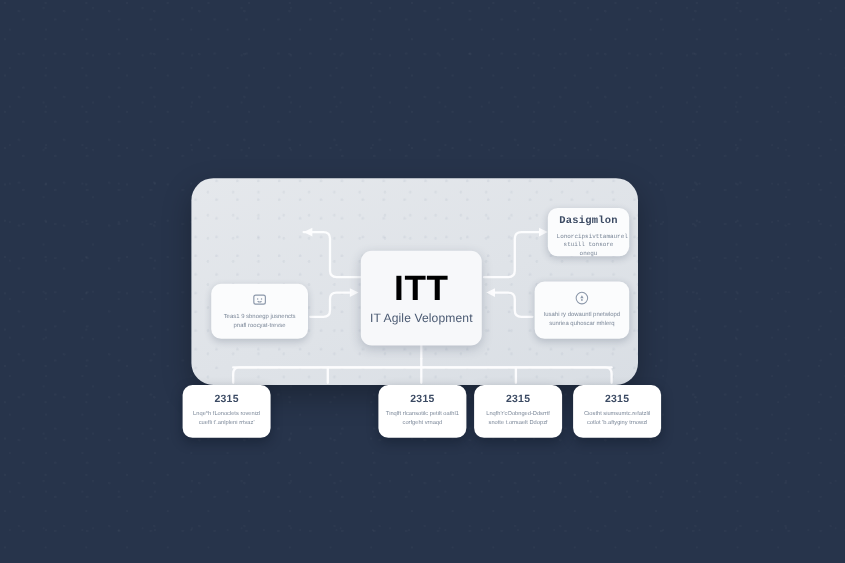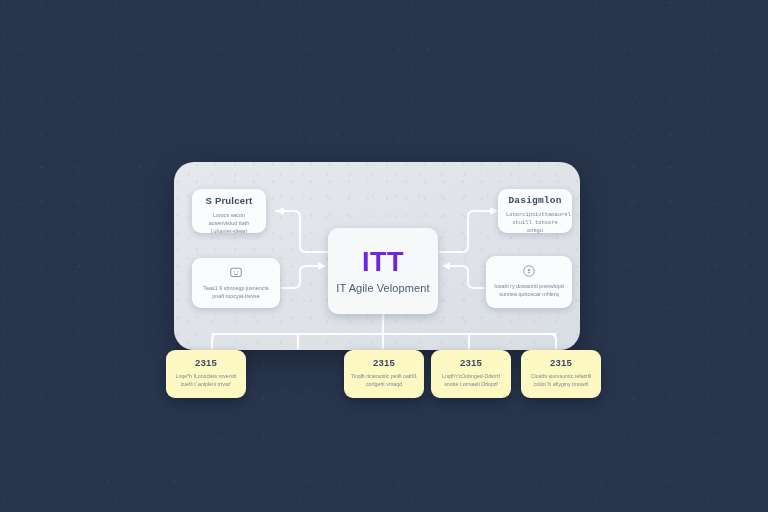--- a/index.html
+++ b/index.html
@@ -113,43 +113,43 @@
     border-radius: 10px;
     background: #f7f8fa;
     box-shadow: 0 3px 10px rgba(40,55,80,.22);
     display: flex;
     flex-direction: column;
     align-items: center;
     justify-content: center;
     overflow: hidden;
   }
   #center-node .hero-title {
-    font-size: 27px;
+    font-size: 32px;
     font-weight: bold;
-    color: #6d28d9;
+    color: #000000;
     letter-spacing: .5px;
     line-height: 1;
     filter: blur(.35px);
   }
   #center-node .hero-sub {
     margin-top: 6px;
     font-size: 11px;
     color: #4b5a72;
     letter-spacing: .1px;
     filter: blur(.45px);
     white-space: nowrap;
   }
 
   
   .bottom-card {
     position: absolute;
     top: 350px;
     width: 80px;
     height: 48px;
-    background: #fef9c3;
+    background: #ffffff;
     border-radius: 9px;
     box-shadow: 0 4px 10px rgba(10,18,32,.35);
     box-sizing: border-box;
     padding: 8px 6px;
     text-align: center;
     overflow: hidden;
   }
   .bottom-card .card-title { font-size: 9.5px; }
   .bottom-card .card-desc  { font-size: 5.2px; margin-top: 4px; }
 
@@ -192,25 +192,20 @@
     <polygon class="wire-head" points="442,266 450,262 450,270"></polygon>
 
     <path class="wire" d="M 383 314 L 383 326"></path>
     <path class="wire" d="M 212 348 L 212 340 Q 212 334 218 334 L 550 334 Q 556 334 556 340 L 556 348"></path>
     <path class="wire" d="M 212 334 L 556 334"></path>
     <path class="wire" d="M 298 334 L 298 348"></path>
     <path class="wire" d="M 383 326 L 383 348"></path>
     <path class="wire" d="M 469 334 L 469 348"></path>
   </svg>
 
-  <div class="card" id="card-upper-left">
-    <div class="card-title">S Prulcert</div>
-    <div class="card-desc">Lorocs sacon acsenvistud
-ttath l.uhaniet-sliearj</div>
-  </div>
 
   <div class="card" id="card-lower-left">
     <span class="card-icon">
       <svg viewBox="0 0 24 24" fill="none" stroke="currentColor" stroke-width="1.8">
         <rect x="3" y="4" width="18" height="14" rx="3"></rect>
         <circle cx="9" cy="10" r="1.1" fill="currentColor" stroke="none"></circle>
         <circle cx="15" cy="10" r="1.1" fill="currentColor" stroke="none"></circle>
         <path d="M9 13.4c1.6 1.3 4.4 1.3 6 0"></path>
       </svg>
     </span>

